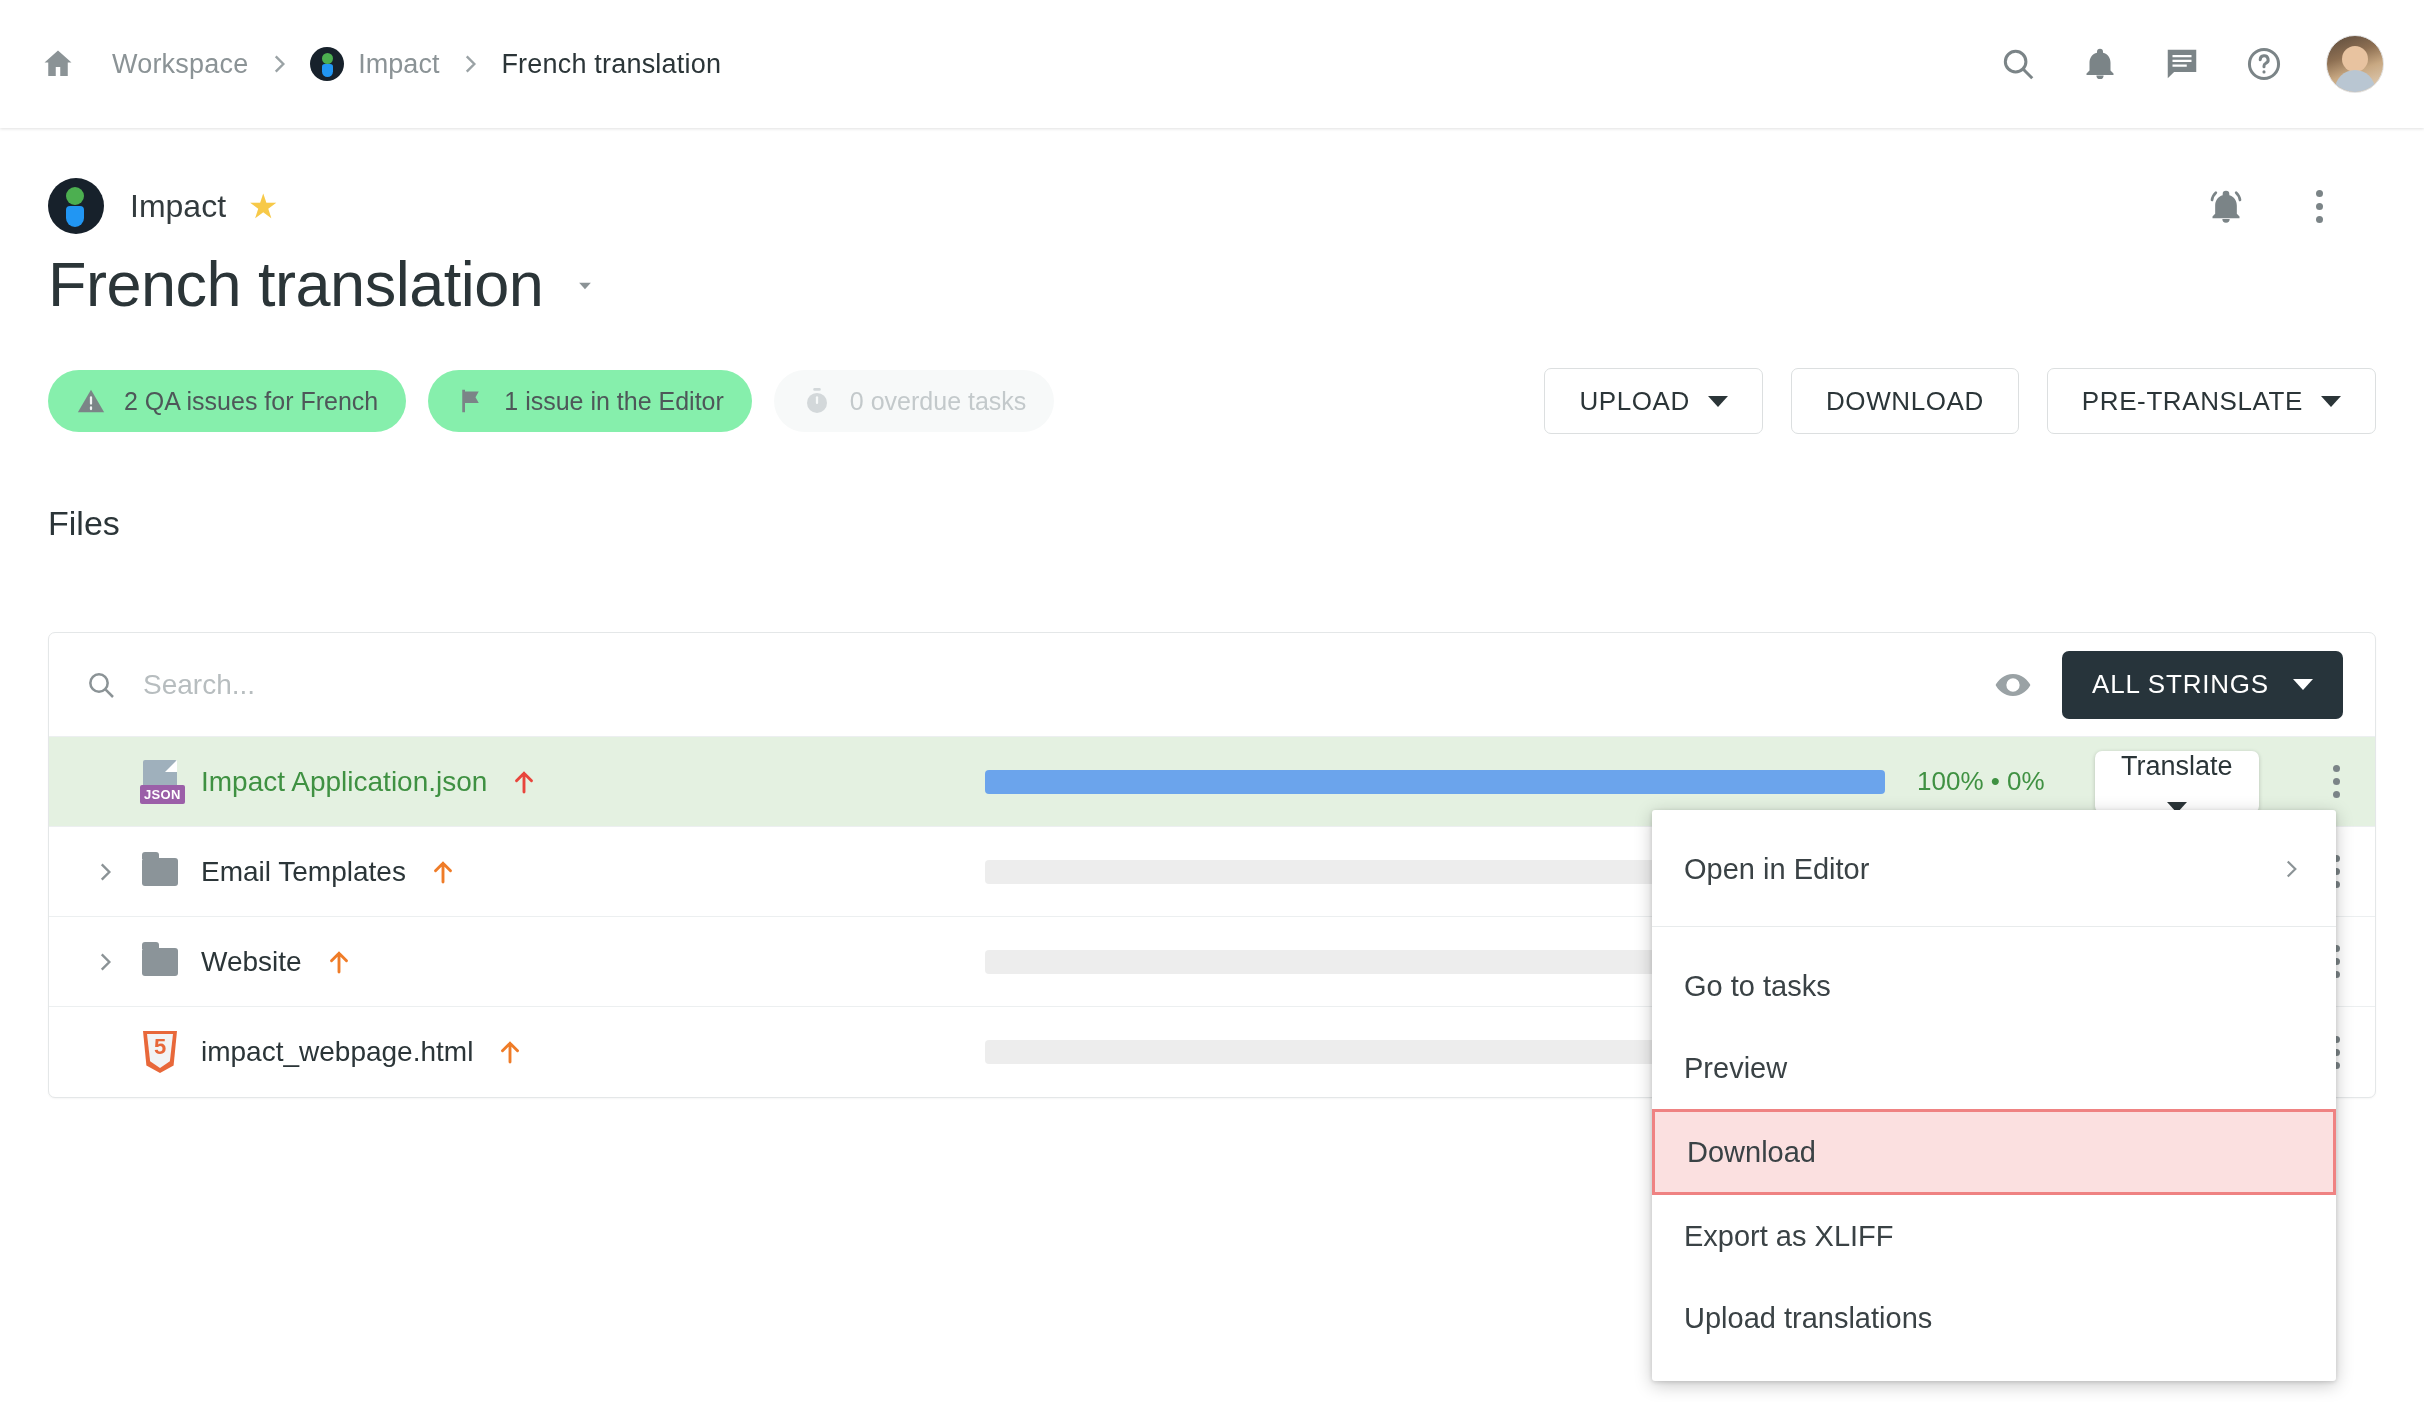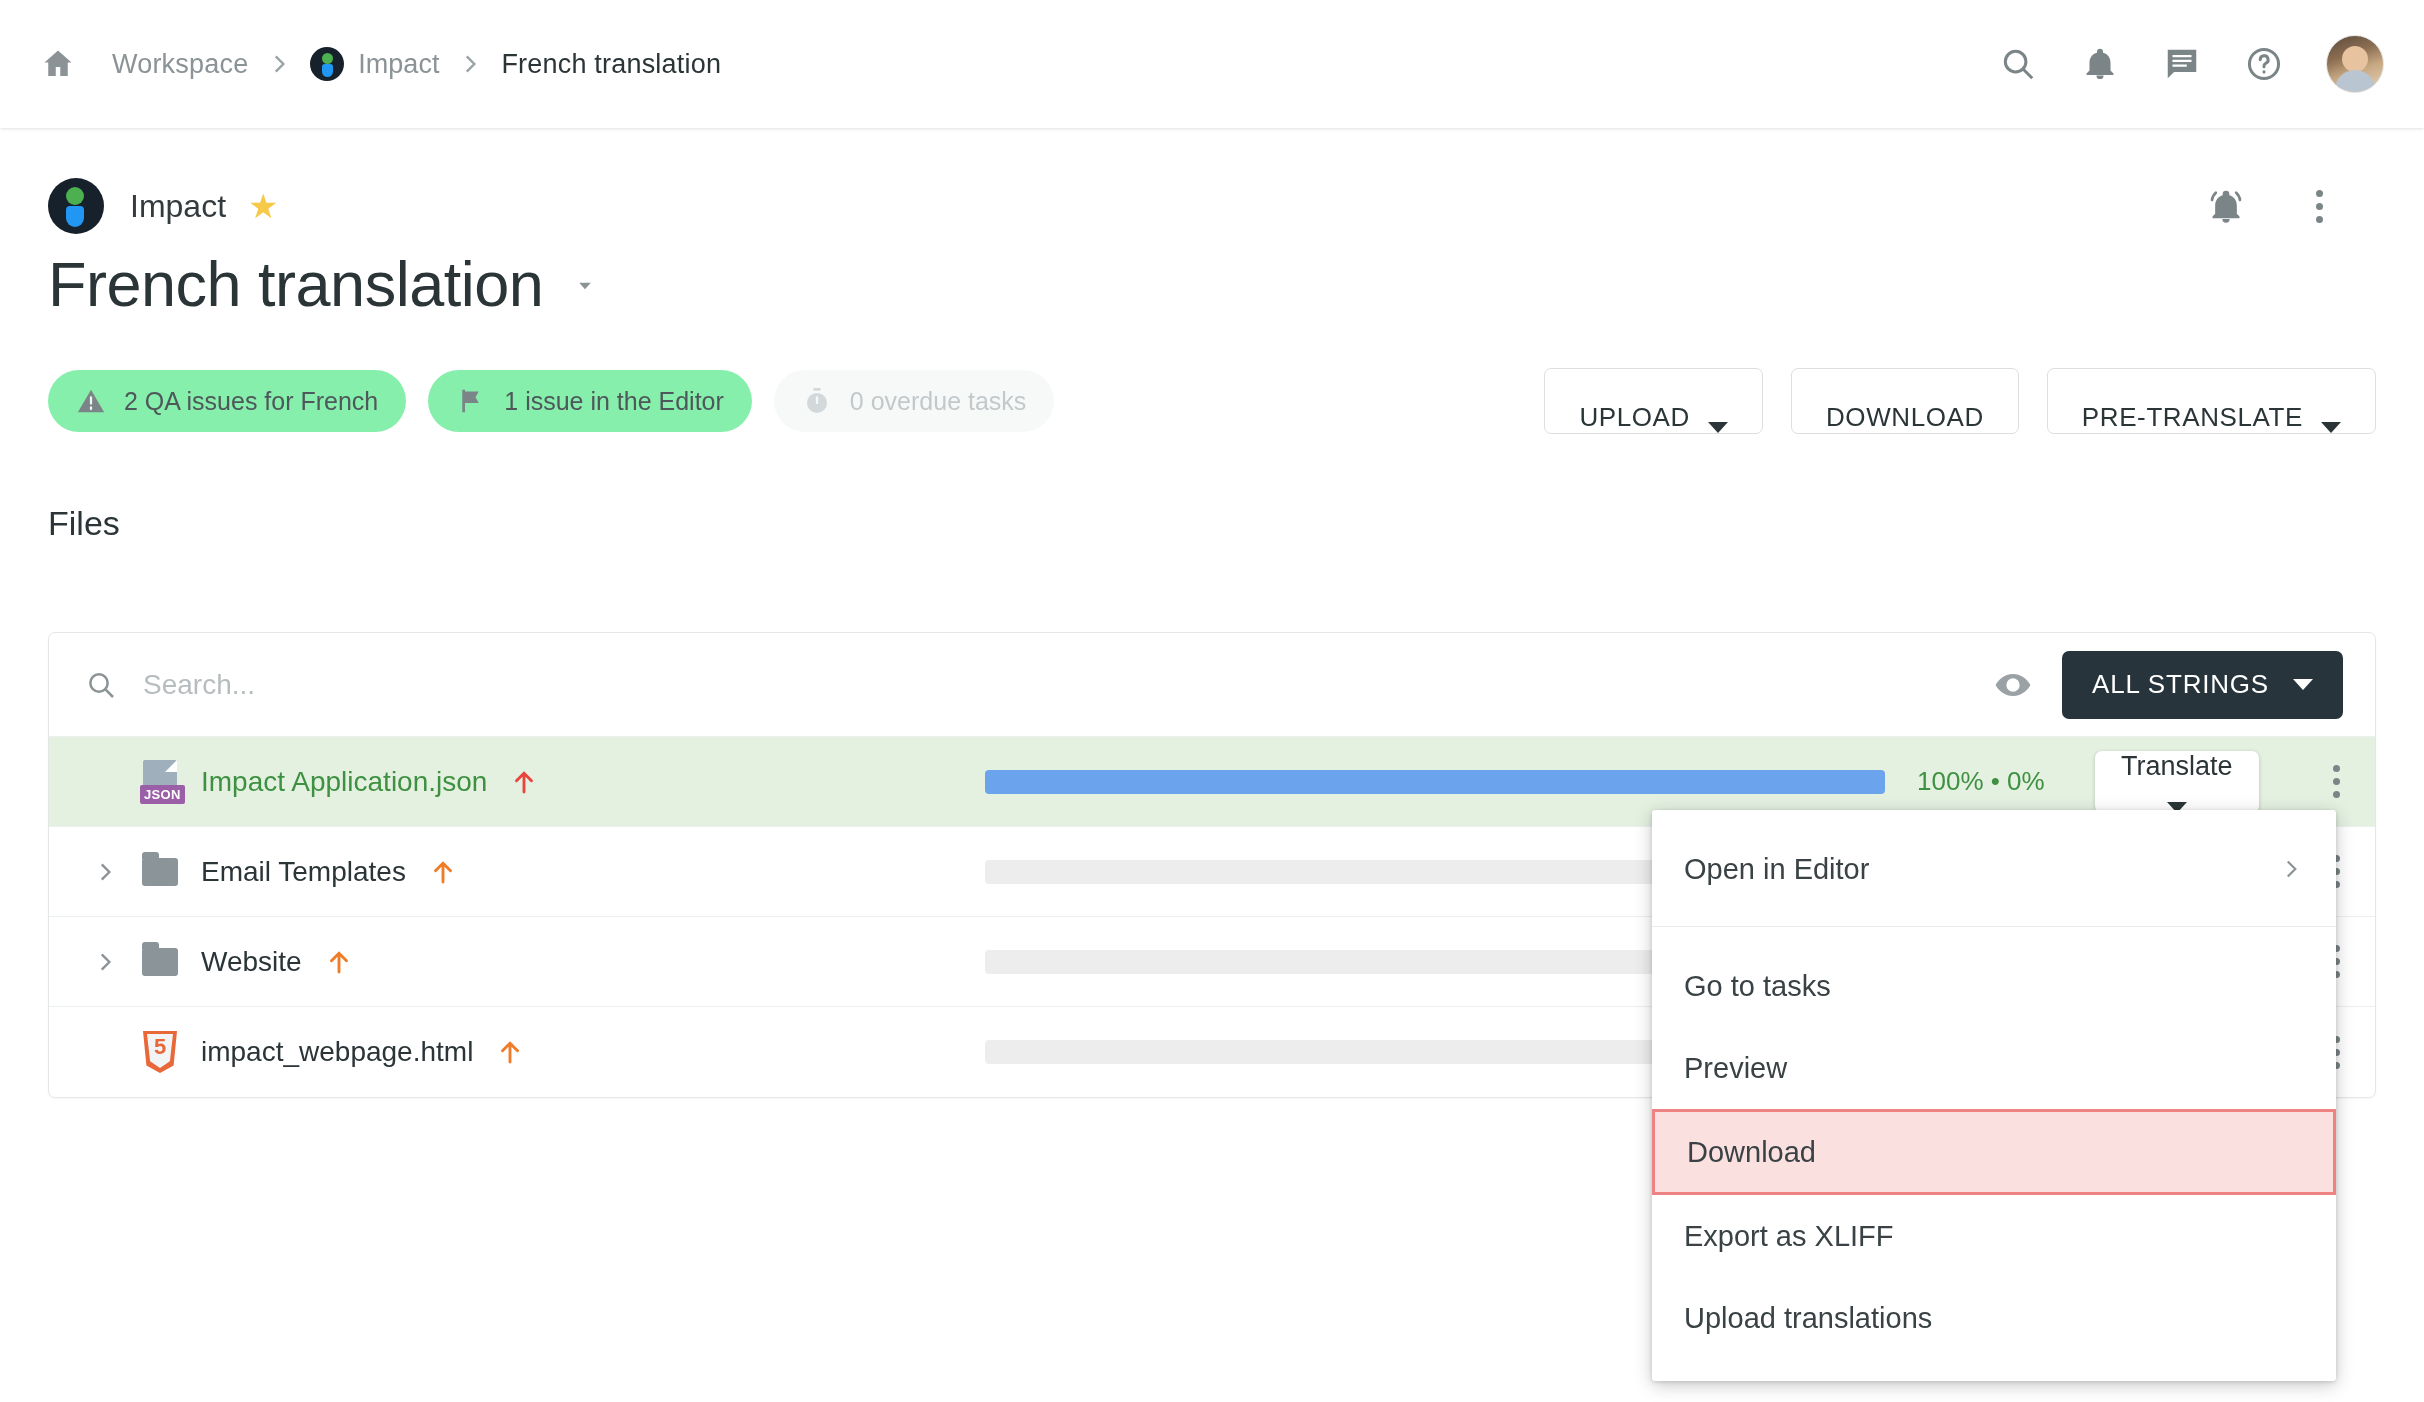--- a/index.html
+++ b/index.html
@@ -91,21 +91,21 @@
     display: flex; align-items: center; gap: 18px;
     background: #86efac; border-radius: 34px;
     height: 62px; padding: 0 28px; margin-right: 22px;
     font-size: 25px; color: #4e5759; cursor: pointer;
   }
   .chip.muted { background:#f7f9f9; color: #c3c9cb; }
   .chip-icon { display:flex; align-items:center; color:#7b8487; }
   .chip.muted .chip-icon { color: #d3d8da; }
   .hdr-buttons { margin-left: auto; display: flex; align-items: center; gap: 28px; }
   .btn {
-    display: flex; align-items: flex-end; justify-content: center; gap: 18px;
+    display: flex; align-items: center; justify-content: center; gap: 18px;
     height: 66px; padding: 0 34px;
     border: 1px solid #dcdfe0; border-radius: 7px; background: #fff;
     font-size: 26px; letter-spacing: .6px; color: #2b3538; cursor: pointer;
     white-space: nowrap;
   }
   .caret-down {
     width: 0; height: 0; border-left: 10px solid transparent;
     border-right: 10px solid transparent; border-top: 11px solid #2b3538;
   }
   .caret-down.white { border-top-color:#ffffff; }

